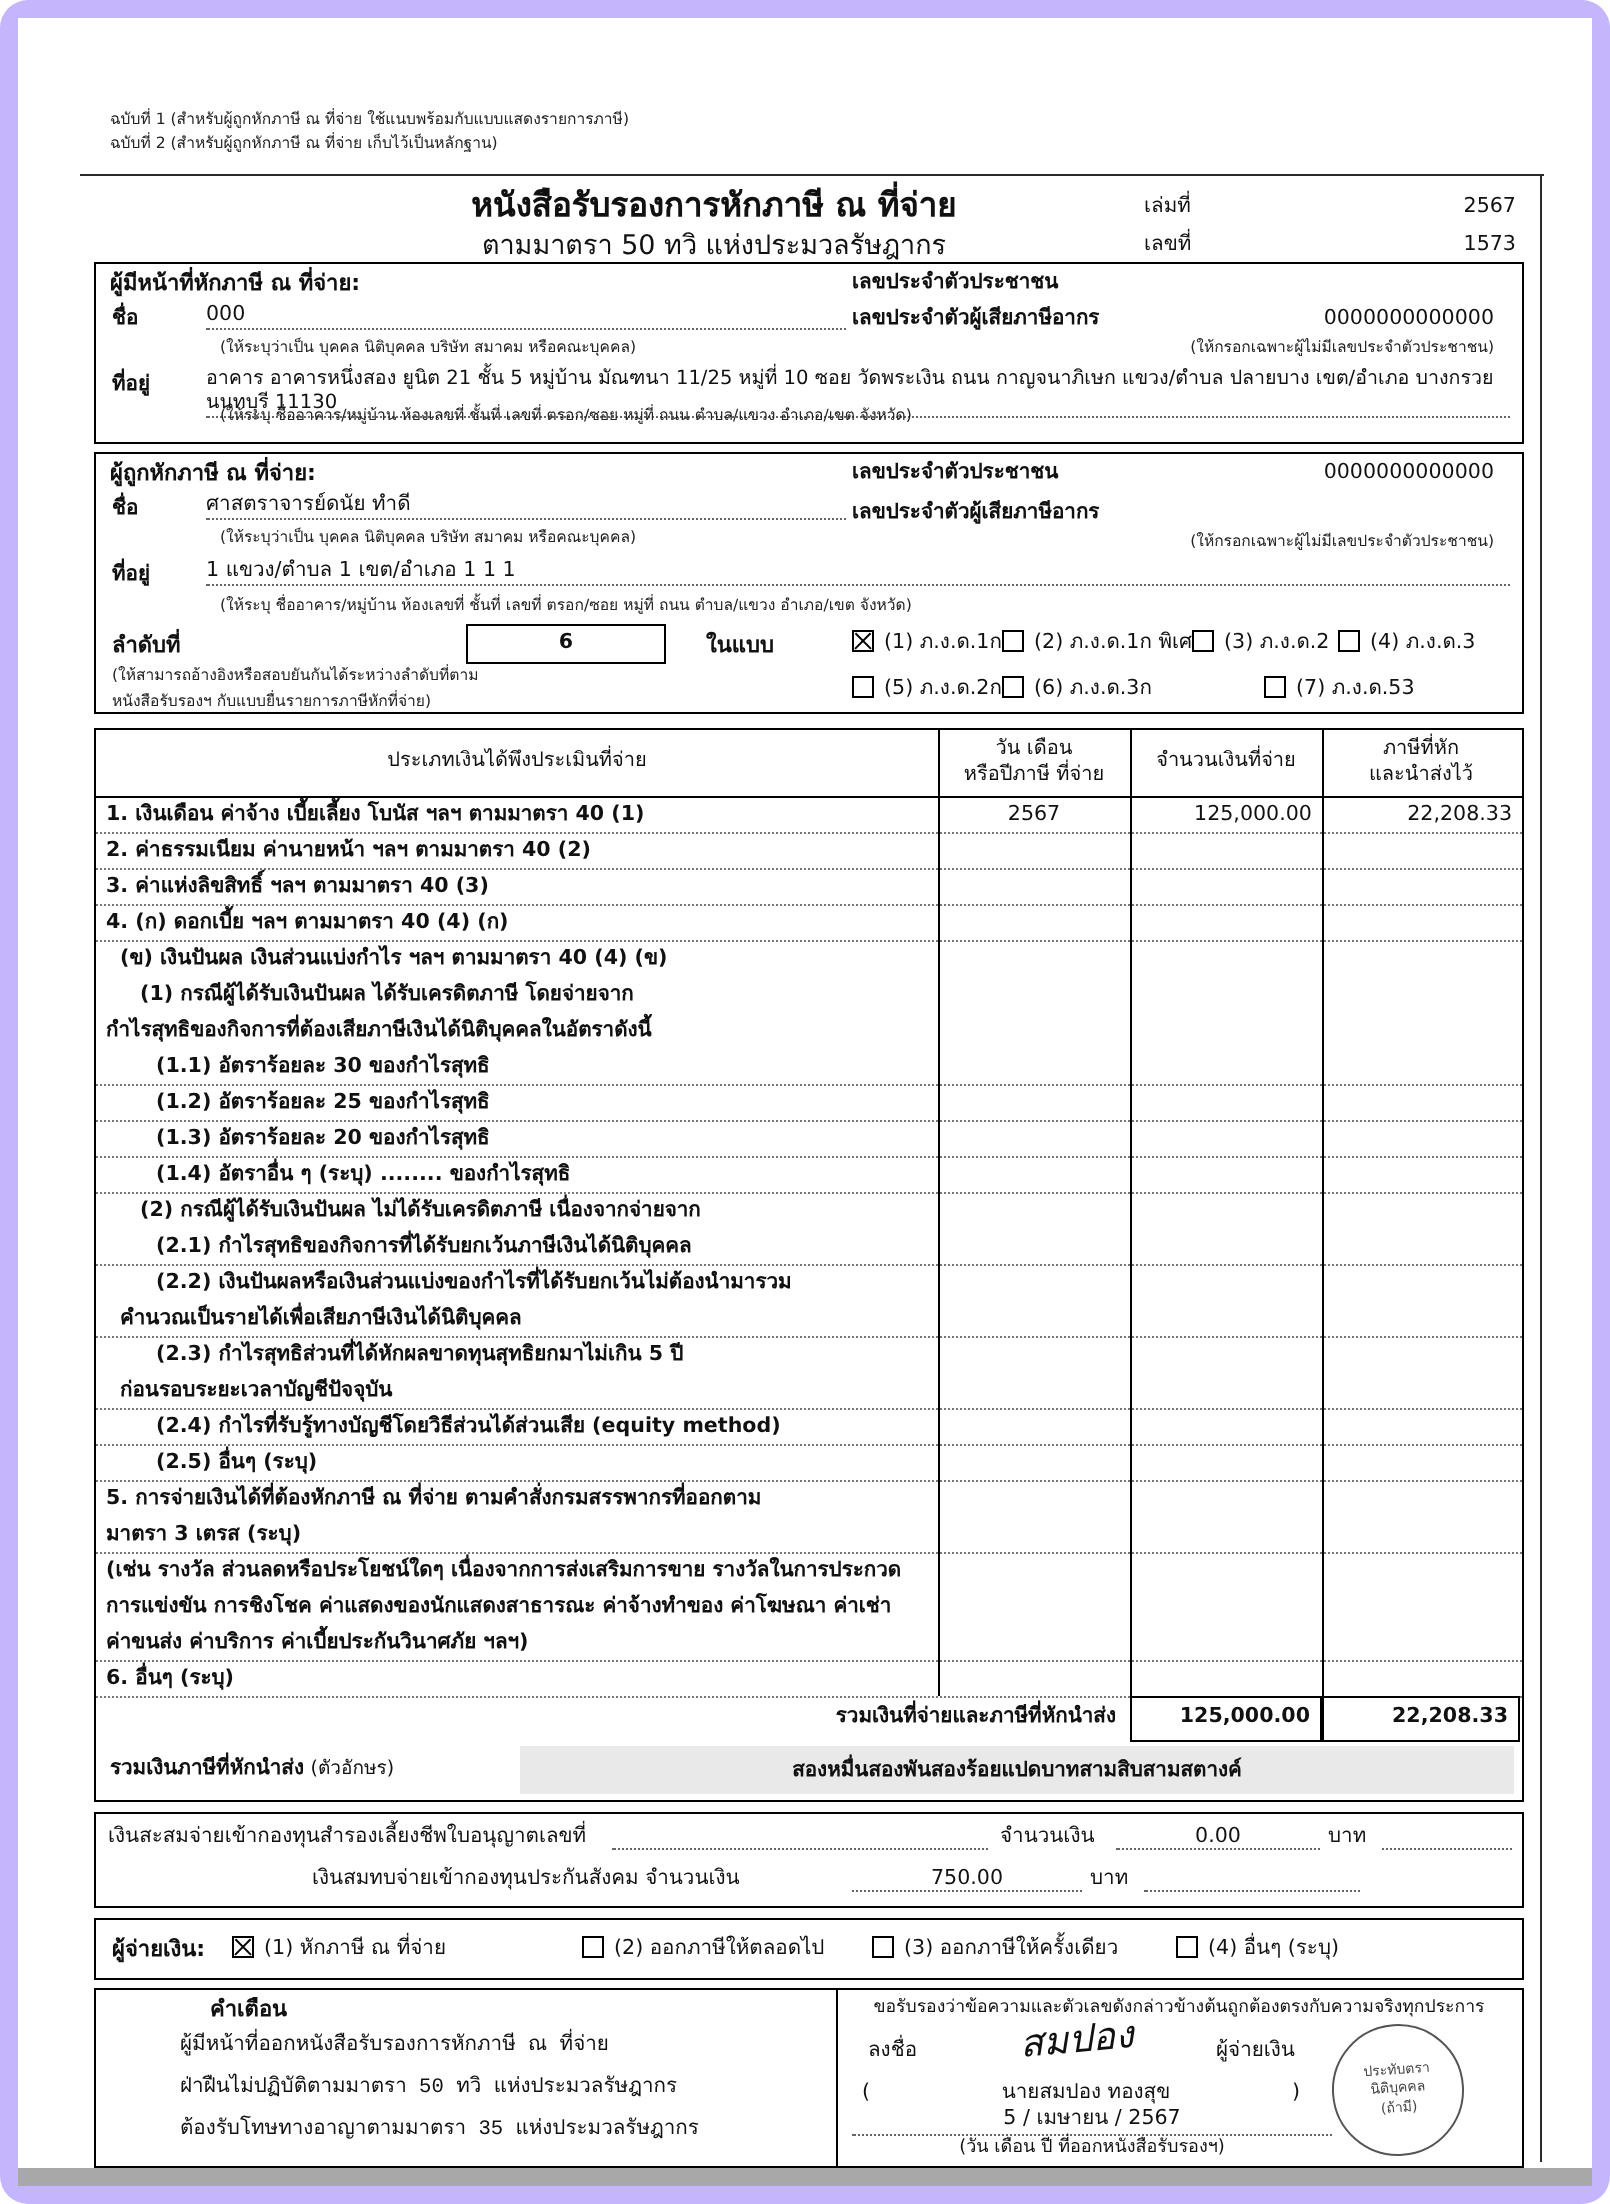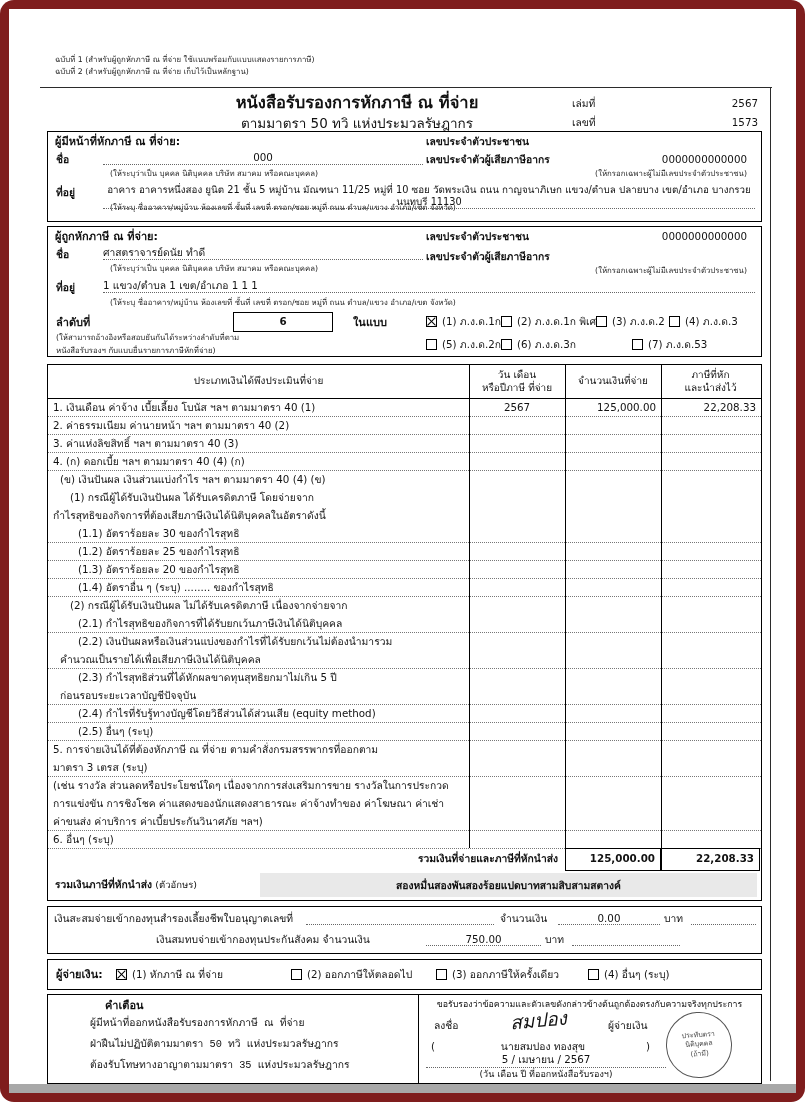--- a/index.html
+++ b/index.html
@@ -1,16 +1,16 @@
 <!DOCTYPE html>
 <html><head>
 <meta charset="utf-8">
 <style>
   html,body{margin:0;padding:0;background:#fff;}
-  .screen{position:relative;width:805px;height:1102px;background:#7f1d1d;border-radius:14px;overflow:hidden;
+  .screen{position:relative;width:805px;height:1102px;background:#c4b5fd;border-radius:14px;overflow:hidden;
           font-family:"DejaVu Sans",sans-serif;color:#111;}
   .viewer{position:absolute;left:9px;top:9px;width:787px;height:1084px;background:#a8a8a8;}
   .page{position:absolute;left:0;top:0;width:787px;height:1075px;background:#fff;}
   .content{position:absolute;left:38px;top:0;width:715px;height:1075px;font-size:10.3px;line-height:1.25;}
   .abs{position:absolute;}
   .b{font-weight:bold;}
   .sm{font-size:7.8px;color:#222;}
   .fbox{position:absolute;left:0;width:715px;border:1.6px solid #000;box-sizing:border-box;}
   .dots{display:inline-block;border-bottom:1px dotted #666;height:13px;vertical-align:bottom;box-sizing:border-box;}
   .field{border-bottom:1px dotted #666;}
@@ -19,21 +19,21 @@
   .cb.checked::before,.cb.checked::after{content:"";position:absolute;left:-1px;top:4px;width:11px;height:1.3px;background:#000;}
   .cb.checked::before{transform:rotate(45deg);} .cb.checked::after{transform:rotate(-45deg);}
   .opt{white-space:nowrap;}
   
   .itable{position:absolute;left:0;top:355px;width:715px;height:537px;border:1.6px solid #000;box-sizing:border-box;}
   .thead{position:relative;height:33px;border-bottom:1.4px solid #000;}
   .th{position:absolute;top:0;height:33px;display:flex;flex-direction:column;align-items:center;justify-content:center;text-align:center;font-size:10px;}
   .tbody{position:relative;}
   .tr{height:18px;line-height:17px;position:relative;white-space:nowrap;box-sizing:border-box;}
   .tr.dot{border-bottom:1px dotted #777;}
-  .lb{display:inline-block;}
+  .lb{display:inline-block;font-weight:bold;}
   .i0{padding-left:5px;} .i1{padding-left:12px;} .i2{padding-left:22px;} .i3{padding-left:30px;}
   .vline{position:absolute;top:0;width:0;border-left:1px solid #000;}
   .v{position:absolute;top:0;line-height:17px;}
   .trow-total{position:relative;height:22px;}
   .tot-box{position:absolute;top:-1px;height:23px;border:1.5px solid #000;box-sizing:border-box;font-weight:bold;text-align:right;padding:3px 5px 0 0;}
   .words-row{position:relative;height:28px;}
   .graybox{position:absolute;left:212px;top:2px;width:497px;height:24px;background:#e9e9e9;text-align:center;font-weight:bold;line-height:24px;}
   .stamp{position:absolute;width:64px;height:64px;border:1px solid #555;border-radius:50%;color:#444;
          display:flex;flex-direction:column;align-items:center;justify-content:center;font-size:7px;line-height:1.35;transform:rotate(-4deg);}
   .sig{font-family:"DejaVu Serif",serif;font-style:italic;font-size:19px;transform:rotate(-5deg);display:inline-block;}
@@ -61,21 +61,21 @@
       <div style="display:flex;justify-content:space-between;">
         <span>เล่มที่</span>
         <span>2567</span>
       </div>
       <div style="display:flex;justify-content:space-between;margin-top:6px;">
         <span>เลขที่</span>
         <span>1573</span>
       </div>
     </div>
 
-    <div class="fbox" style="top:122px;height:91px;text-align:center;">
+    <div class="fbox" style="top:122px;height:91px;">
       <div class="abs b" style="left:7px;top:3px;font-size:11px;">ผู้มีหน้าที่หักภาษี ณ ที่จ่าย:</div>
       <div class="abs b" style="left:378px;top:3px;">เลขประจำตัวประชาชน</div>
       <div class="abs b" style="left:8px;top:21px;">ชื่อ</div>
       <span class="abs field" style="left:55px;top:19px;width:320px;">000</span>
       <div class="abs b" style="left:378px;top:21px;">เลขประจำตัวผู้เสียภาษีอากร</div>
       <div class="abs" style="right:14px;top:21px;">0000000000000</div>
       <div class="abs sm" style="left:62px;top:37px;">(ให้ระบุว่าเป็น บุคคล นิติบุคคล บริษัท สมาคม หรือคณะบุคคล)</div>
       <div class="abs sm" style="right:14px;top:37px;">(ให้กรอกเฉพาะผู้ไม่มีเลขประจำตัวประชาชน)</div>
       <div class="abs b" style="left:8px;top:54px;">ที่อยู่</div>
       <span class="abs field" style="left:55px;top:52px;width:652px;font-size:9.8px;">อาคาร อาคารหนึ่งสอง ยูนิต 21 ชั้น 5 หมู่บ้าน มัณฑนา 11/25 หมู่ที่ 10 ซอย วัดพระเงิน ถนน กาญจนาภิเษก แขวง/ตำบล ปลายบาง เขต/อำเภอ บางกรวย นนทบุรี 11130</span>

